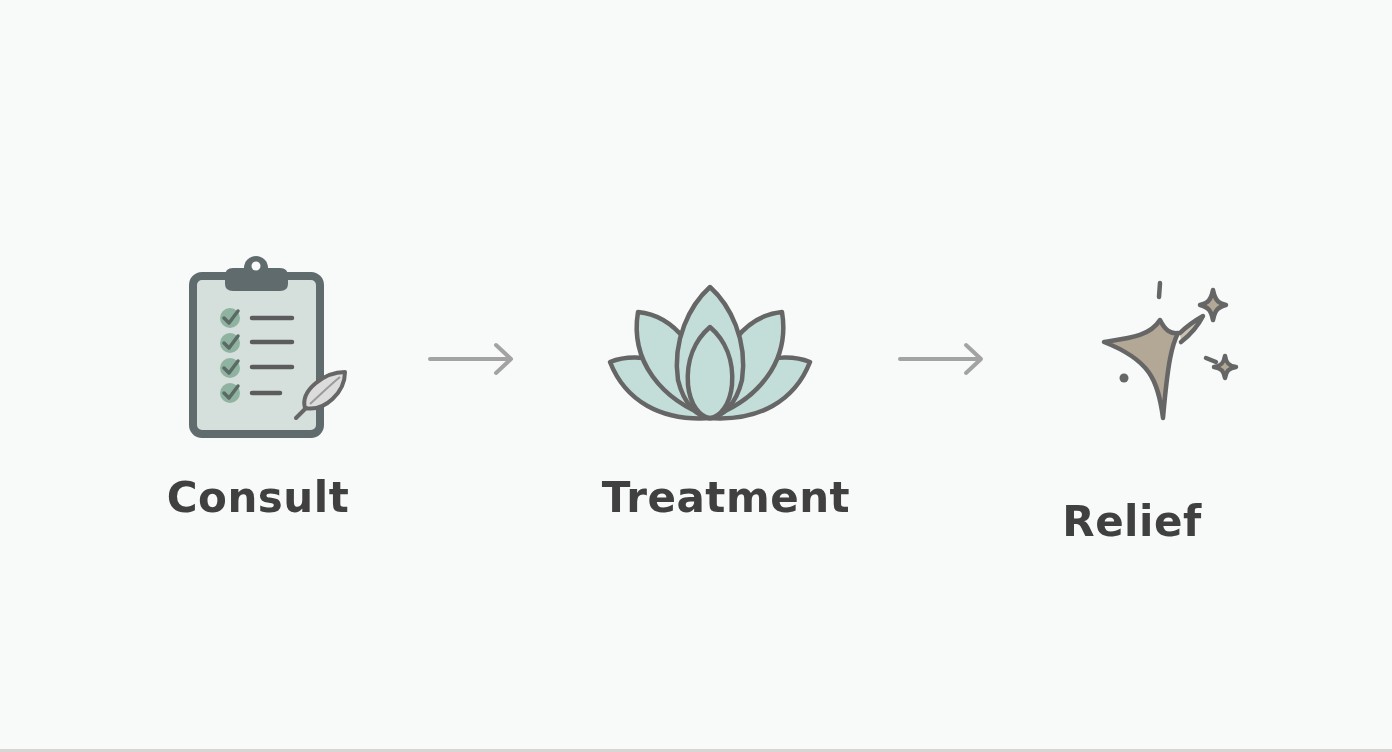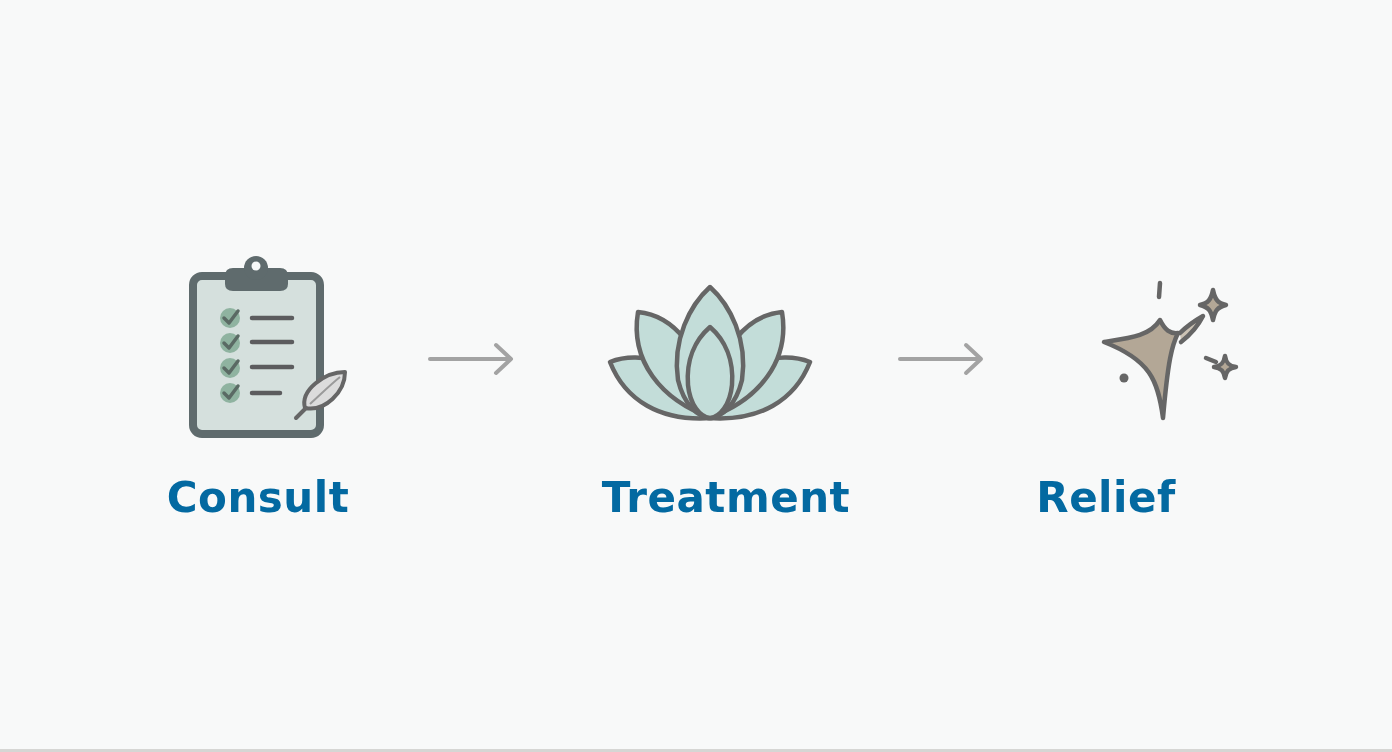--- a/index.html
+++ b/index.html
@@ -23,21 +23,21 @@
       background: #d6d6d4;
     }
     .step-icon {
       position: absolute;
     }
     .step-label {
       position: absolute;
       top: 474px;
       font-size: 42px;
       font-weight: bold;
-      color: #0369a1;
+      color: #404040;
       letter-spacing: 0.5px;
       text-align: center;
       white-space: nowrap;
       line-height: 48px;
     }
     .arrow {
       position: absolute;
     }
   </style>
 </head>
@@ -118,18 +118,18 @@
         <path d="M1213 290 C 1215 300, 1218 303, 1226 305 C 1218 307, 1215 310, 1213 320 C 1211 310, 1208 307, 1200 305 C 1208 303, 1211 300, 1213 290 Z" fill="#b3a796"></path>
 
         <path d="M1225 356 C 1226 363, 1229 366, 1236 367 C 1229 368, 1226 371, 1225 378 C 1224 371, 1221 368, 1214 367 C 1221 366, 1224 363, 1225 356 Z" fill="#b3a796"></path>
         <line x1="1206" y1="358" x2="1216" y2="362" fill="none"></line>
 
         <line x1="1160" y1="283" x2="1159" y2="297" fill="none"></line>
       </g>
 
       <circle cx="1124" cy="378" r="4.5" fill="#666666"></circle>
     </svg>
-    <div class="step-label" style="left:1006px; width:200px;">Relief</div>
+    <div class="step-label" style="left:1032px; width:200px;margin-top:24px;">Relief</div>
   </div>
 
 </div>
 
 <div class="bottom-border"></div>
 
 </body></html>

